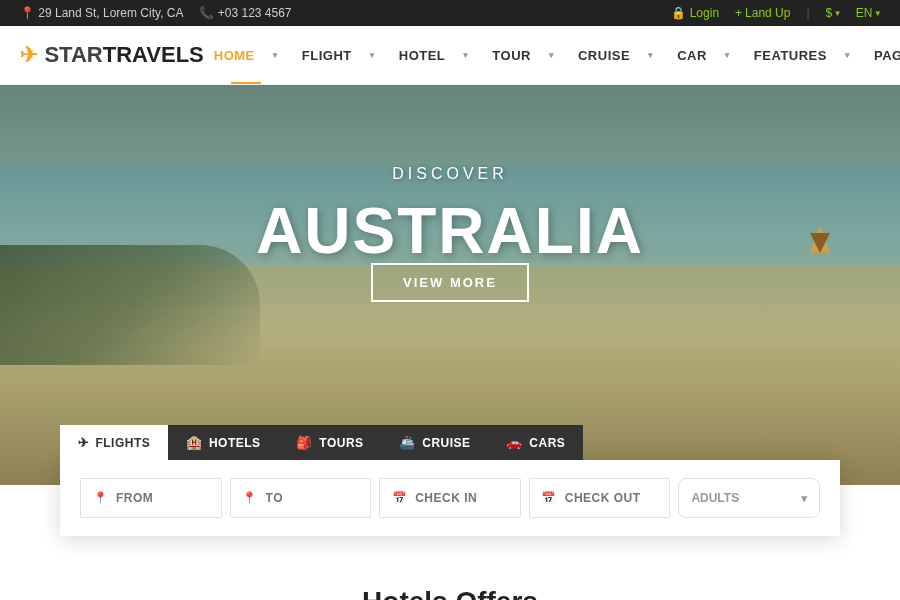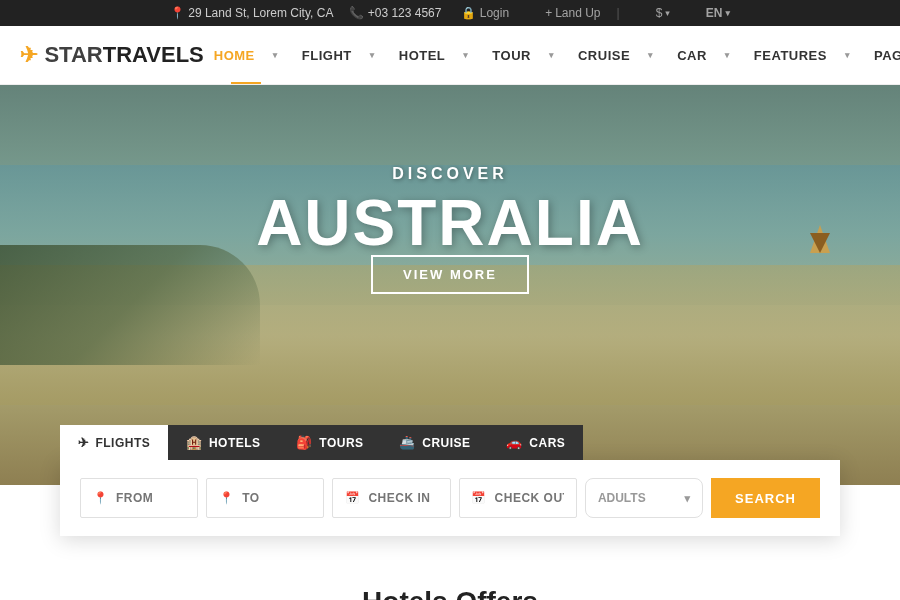--- a/index.html
+++ b/index.html
@@ -5,33 +5,32 @@
     * { margin: 0; padding: 0; box-sizing: border-box; }
     body { font-family: Arial, sans-serif; width: 900px; overflow-x: hidden; background: #fff; }
 
     
     .top-bar {
       background: #222;
       color: #ccc;
       font-size: 12px;
       padding: 6px 20px;
       display: flex;
-      justify-content: center;
+      justify-content: space-between;
       align-items: center;
     }
     .top-bar-left, .top-bar-right {
       display: flex;
       align-items: center;
       gap: 16px;
     }
     .top-bar-right a {
-      color: #a3a3a3;
+      color: #84cc16;
       text-decoration: none;
       cursor: pointer;
-      margin-left: 20px;
     }
     .top-bar-right .separator { color: #555; }
 
     
     .navbar {
       background: #fff;
       padding: 12px 20px;
       display: flex;
       align-items: center;
       justify-content: space-between;
@@ -190,22 +189,22 @@
       position: relative;
       z-index: 2;
       text-align: center;
       padding-top: 80px;
       color: #fff;
     }
     .hero-discover {
       font-size: 16px;
       letter-spacing: 4px;
       text-transform: uppercase;
-      font-weight: 700;
-      margin-bottom: 8px;
+      font-weight: 400;
+      margin-bottom: 16px;
       text-shadow: 1px 1px 4px rgba(0,0,0,0.4);
     }
     .hero-title {
       font-size: 64px;
       font-weight: 900;
       letter-spacing: 2px;
       text-transform: uppercase;
       text-shadow: 2px 2px 8px rgba(0,0,0,0.3);
       line-height: 1;
     }
@@ -350,21 +349,21 @@
     </a>
     <a style="display:flex;align-items:center;gap:3px;">
       <span>+</span>
       <span>Land Up</span>
     </a>
     <span class="separator">|</span>
     <a style="display:flex;align-items:center;gap:3px;">
       <span>$</span>
       <span style="font-size:9px;">▾</span>
     </a>
-    <a style="display:flex;align-items:center;gap:3px;font-weight:bold;">
+    <a style="display:flex;align-items:center;gap:3px;">
       <span>EN</span>
       <span style="font-size:9px;">▾</span>
     </a>
   </div>
 </div>
 
 <nav class="navbar">
   <div class="logo">
     <span class="logo-star">✈</span>
     <span>
@@ -481,20 +480,19 @@
       <input type="text" placeholder="CHECK IN" style="">
     </div>
     <div class="search-field">
       <span class="search-field-date">📅</span>
       <input type="text" placeholder="CHECK OUT" style="">
     </div>
     <div class="adults-select">
       <span>ADULTS</span>
       <span class="chevron">▾</span>
     </div>
-    <button class="search-btn">SEARCH</button>
   </div>
 </div>
 
 <div class="hotels-section">
   <h2 class="hotels-title">Hotels Offers</h2>
 
 </div>
 
 </body></html>

